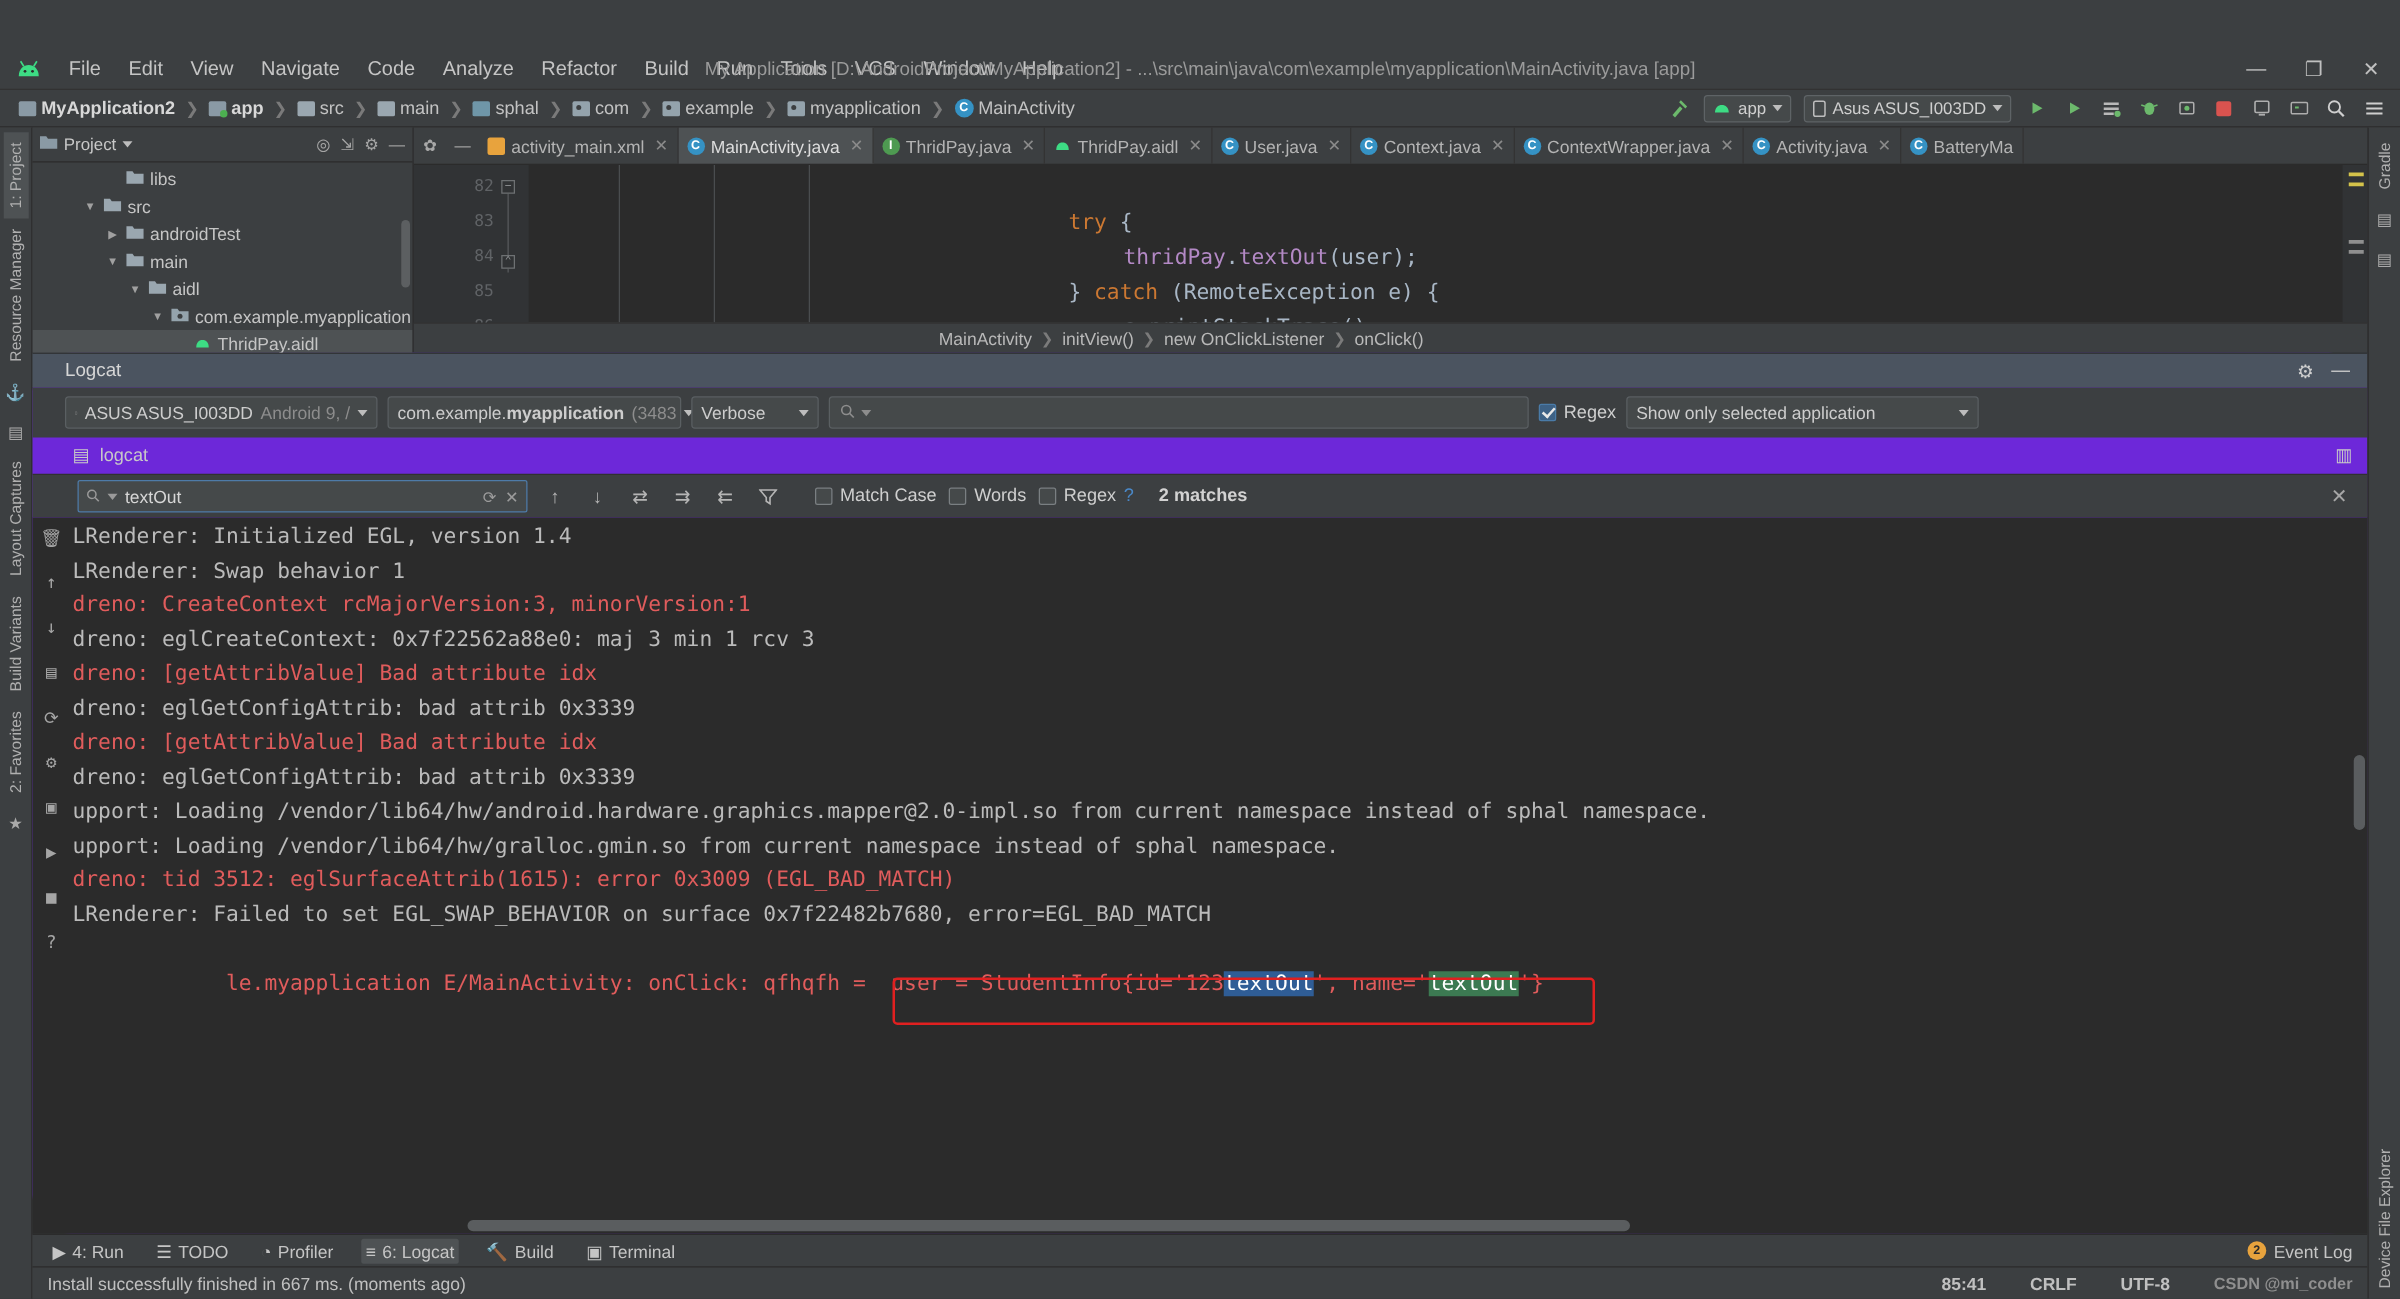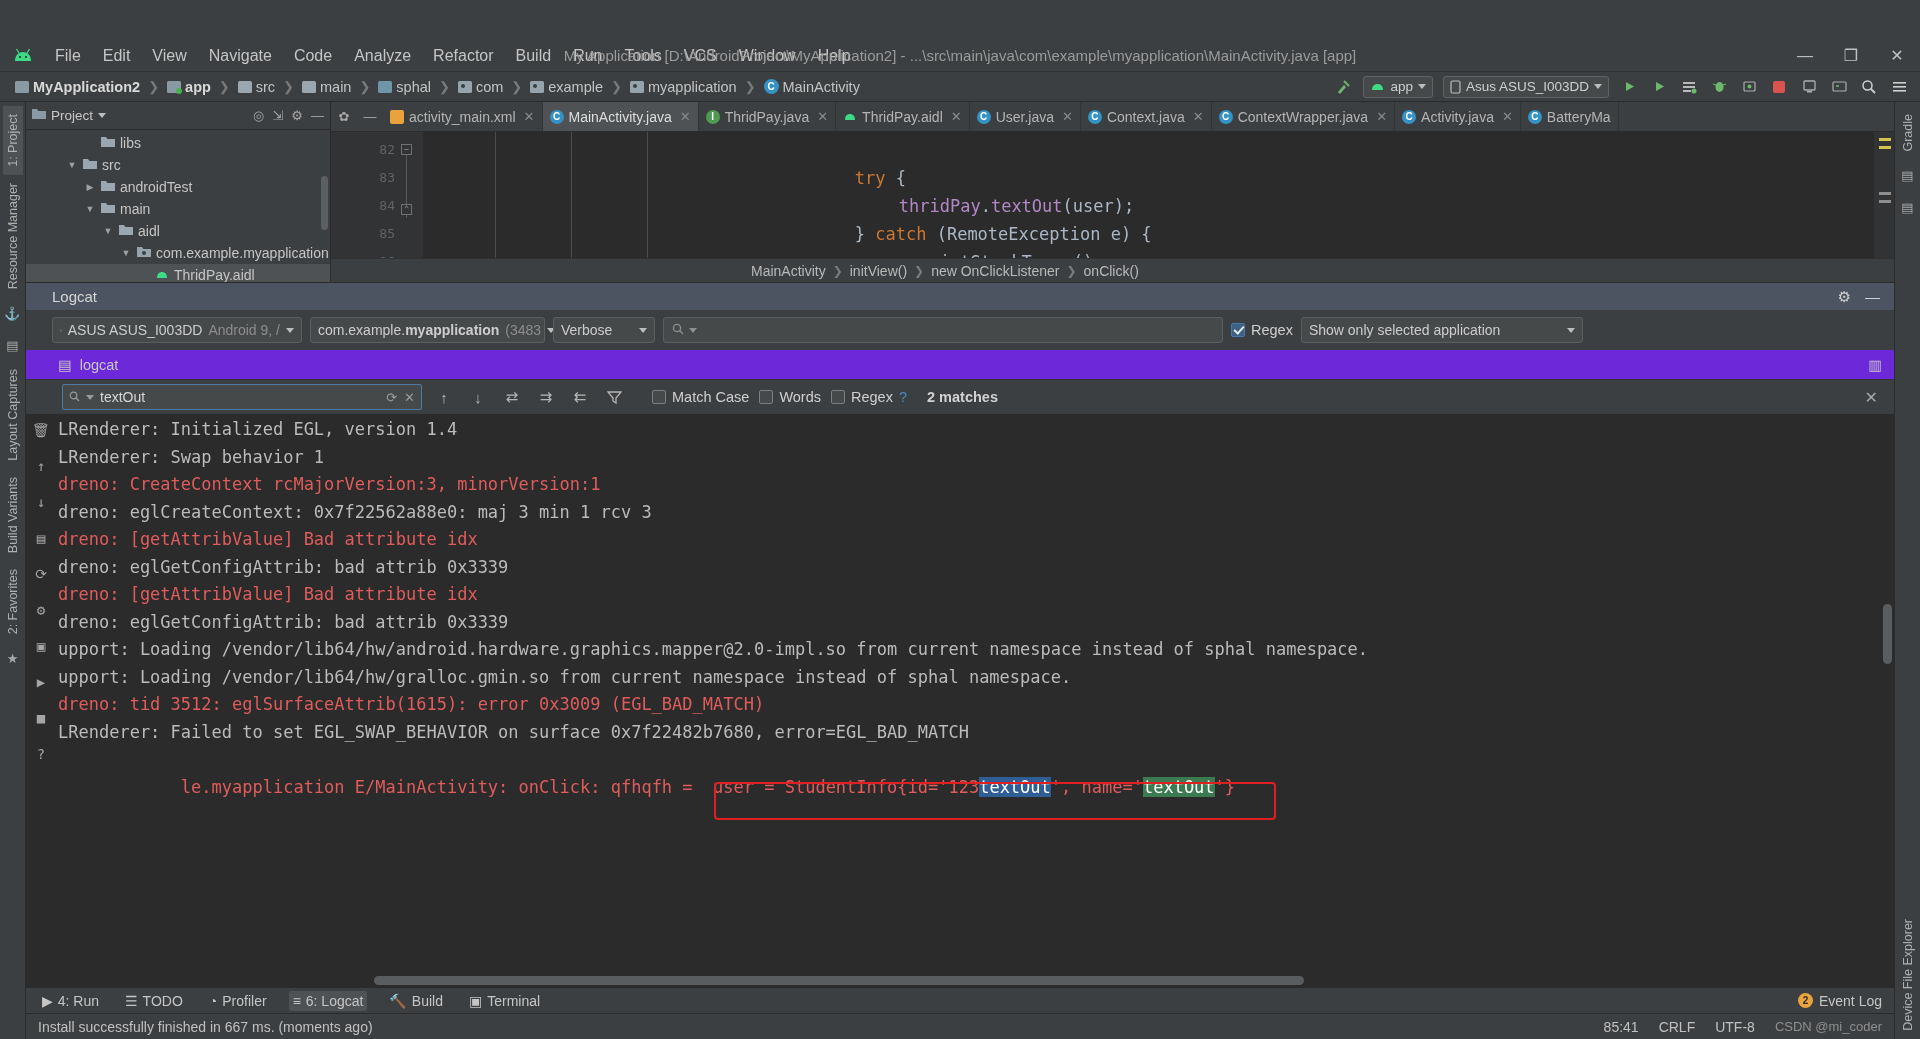--- a/index.html
+++ b/index.html
@@ -215,21 +215,21 @@
   .bb-item.sel { background: #4e5254; border-radius:2px; }
   .bb-right { margin-left: auto; display: flex; align-items: center; gap: 8px; }
   .evtlog { display:flex;align-items:center;gap:6px; }
   .evtdot { width: 15px;height:15px;border-radius:50%;background:#e8a33d;color:#2b2b2b;
             font-size:10px;display:flex;align-items:center;justify-content:center;font-weight:bold;}
 
   .statusbar {
     height: 26px; flex: 0 0 26px; background: #3c3f41; display: flex; align-items: center;
     padding: 0 12px; font-size: 14px; color: #c0c0c0; border-top: 1px solid #2b2b2b;
   }
-  .sb-right { margin-left: auto; display: flex; align-items: center; gap: 20px; }
+  .sb-right { margin-left: auto; display: flex; align-items: center; gap: 35px; font-weight: bold; }
   .sb-wm { color: #8f8f8f; font-size: 13px; }
 </style>
 </head>
 <body>
 
 <div class="app">
 
   <div class="titlebar">
     <div class="android-logo">
       <svg width="22" height="16" viewBox="0 0 22 16">

